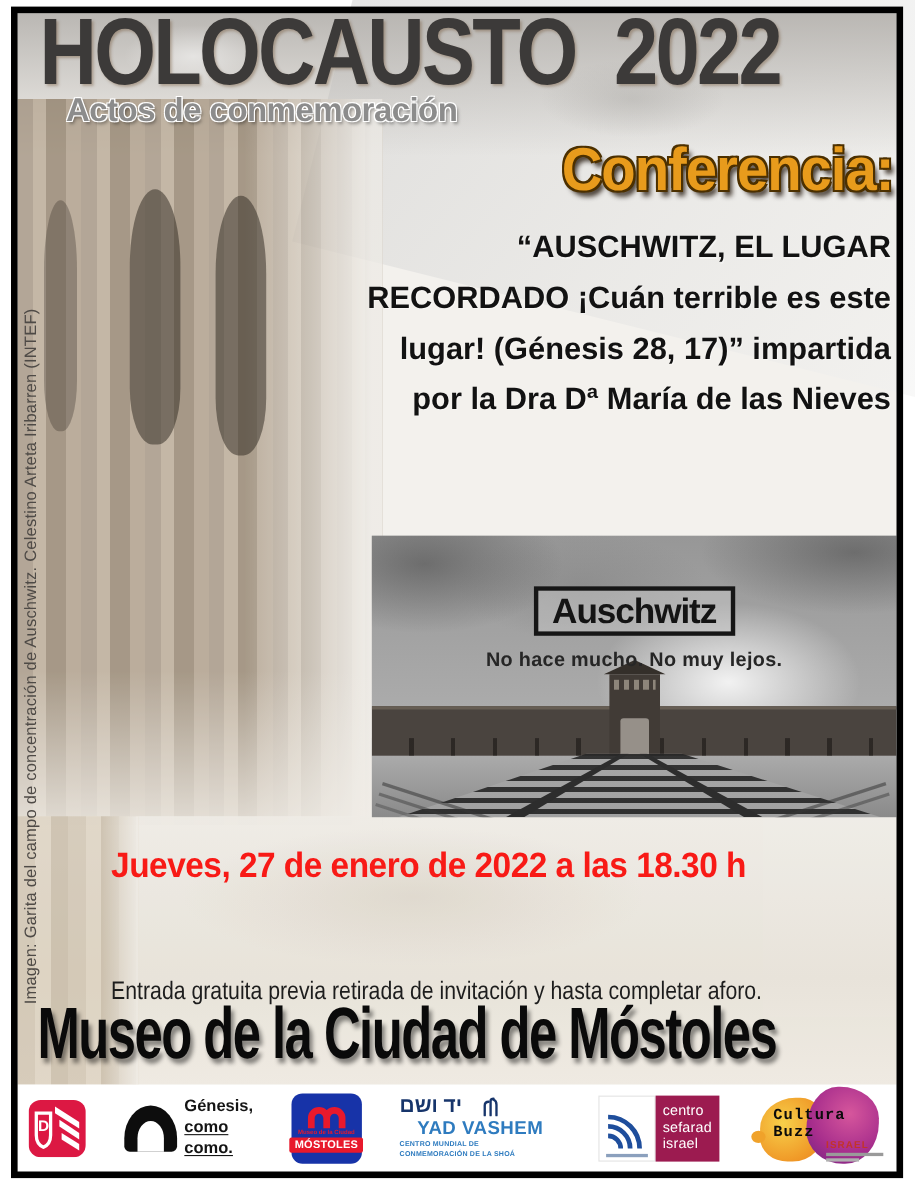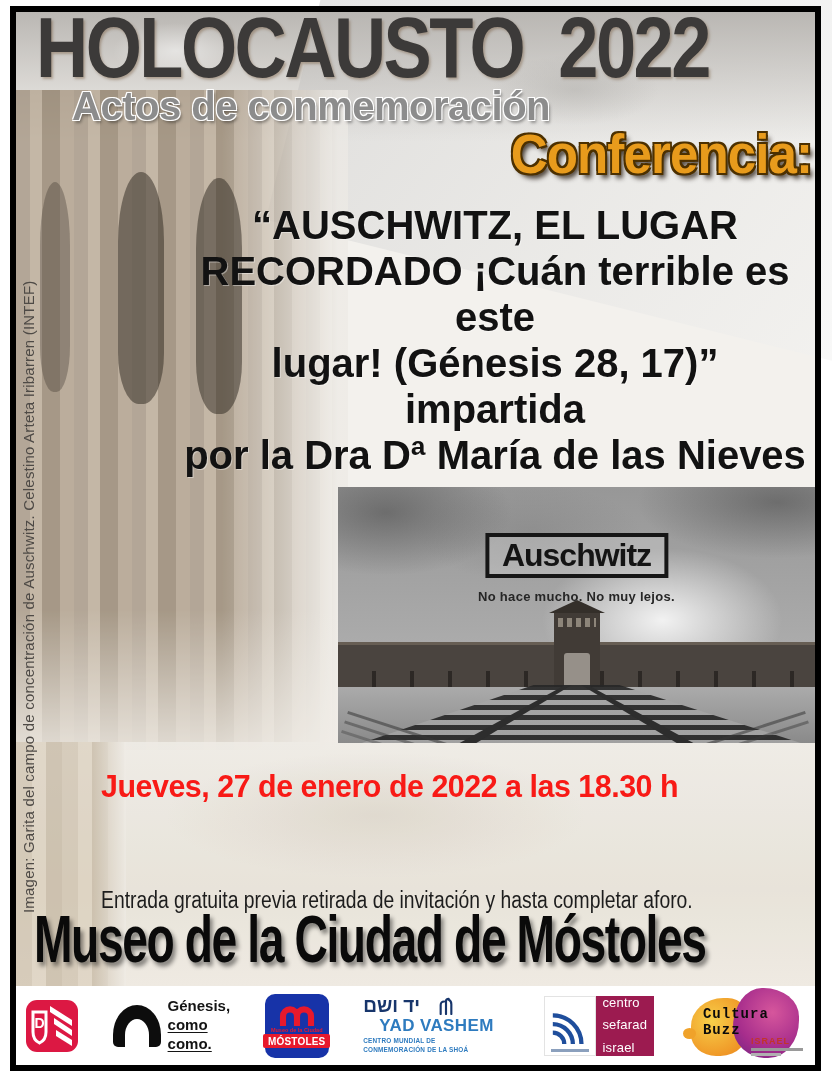--- a/index.html
+++ b/index.html
@@ -34,28 +34,28 @@
       linear-gradient(#efece6,#e7e2d8 60%,#efeae1);}
   .bg-fence{position:absolute;left:16px;top:742px;width:110px;height:244px;z-index:2;opacity:.55;
     background:
       linear-gradient(90deg,rgba(243,241,237,0) 70%,rgba(243,241,237,.9) 100%),
       repeating-linear-gradient(90deg,#c4b49c 0 16px,#d6c8b2 16px 30px,#b7a68c 30px 46px);}
   
   .title{position:absolute;left:36px;top:4px;z-index:10;margin:0;white-space:pre;
     font-size:86px;font-weight:700;letter-spacing:-3px;line-height:1.0;
     color:var(--titlegray);transform:scaleX(.84);transform-origin:0 0;
     text-shadow:2px 2px 3px rgba(95,60,25,.35);}
-  .subtitle{position:absolute;left:72px;top:84px;z-index:10;font-size:40px;font-weight:700;
+  .subtitle{position:absolute;left:60px;top:84px;z-index:10;font-size:30px;font-weight:700;
     color:var(--subgray);letter-spacing:-.5px;
     text-shadow:-1px -1px 0 #fff,1px -1px 0 #fff,-1px 1px 0 #fff,1px 1px 0 #fff,2px 3px 3px rgba(0,0,0,.35);}
   .conferencia{position:absolute;right:20px;top:122px;z-index:10;font-size:55px;font-weight:700;
     letter-spacing:-1px;color:var(--gold);transform:scaleX(.93);transform-origin:100% 0;
     text-shadow:-2px -2px 0 #4c3000,2px -2px 0 #4c3000,-2px 2px 0 #4c3000,2px 2px 0 #4c3000,4px 5px 5px rgba(25,12,0,.8);}
-  .lecture{position:absolute;right:22px;top:202px;width:630px;z-index:10;text-align:center;
-    font-size:40px;font-weight:700;line-height:46px;color:var(--ink);
+  .lecture{position:absolute;right:22px;top:202px;width:630px;z-index:10;text-align:right;
+    font-size:28px;font-weight:700;line-height:46px;color:var(--ink);
     text-shadow:1px 1px 0 rgba(255,255,255,.4);}
   .lecture span{display:block;}
   .date-line{position:absolute;left:101px;top:768px;z-index:10;font-size:32px;font-weight:700;
     letter-spacing:-.5px;color:var(--red);transform:scaleX(.95);transform-origin:0 0;white-space:pre;}
   .info{position:absolute;left:101px;top:813px;z-index:10;font-size:23px;line-height:35px;
     color:#1d1d1d;transform:scaleX(.84);transform-origin:0 0;white-space:pre;}
   .info span{display:block;}
   .venue{position:absolute;left:34px;top:906px;z-index:10;margin:0;font-size:66px;font-weight:700;
     letter-spacing:-2px;line-height:1.0;color:#0a0a0a;transform:scaleX(.70);transform-origin:0 0;
     white-space:pre;text-shadow:4px 4px 5px rgba(0,0,0,.45);}
@@ -90,21 +90,21 @@
   .ph-tower-roof{position:absolute;left:50%;bottom:130px;margin-left:-28px;width:0;height:0;
     border-left:28px solid transparent;border-right:28px solid transparent;border-bottom:13px solid #342f2a;}
   .ph-tower-win{position:absolute;left:50%;bottom:116px;margin-left:-19px;width:38px;height:9px;
     background:repeating-linear-gradient(90deg,#8d857a 0 5px,#413b36 5px 9px);}
   .ph-gate{position:absolute;left:50%;bottom:56px;width:26px;height:34px;margin-left:-13px;
     background:#969089;border-radius:3px 3px 0 0;}
   .ph-sign{position:absolute;left:50%;top:46px;transform:translateX(-50%);z-index:6;
     border:4px solid #161616;background:rgba(205,205,205,.45);padding:0 13px;
     font-size:32px;font-weight:700;letter-spacing:-1px;color:#141414;line-height:1.15;}
   .ph-tagline{position:absolute;left:0;right:0;top:102px;z-index:6;text-align:center;
-    font-size:13px;font-weight:700;color:#262626;letter-spacing:.3px;}
+    font-size:18px;font-weight:700;color:#262626;letter-spacing:.3px;}
   
   .logos{position:absolute;left:16px;top:986px;width:799px;height:79px;z-index:20;background:#fff;
     display:flex;align-items:center;justify-content:space-between;padding:0 12px 0 10px;box-sizing:border-box;gap:4px;}
   .logo{display:flex;align-items:center;gap:7px;flex-shrink:0;}
   
   .ayto-text{display:flex;flex-direction:column;line-height:1;}
   .ayto-top{font-size:10.5px;letter-spacing:2.5px;color:#1c1c1c;margin-left:2px;}
   .ayto-name{font-size:30px;font-weight:700;letter-spacing:-1px;color:#141414;margin:1px 0 2px;}
   .ayto-dept{font-size:7px;color:#3a3a3a;letter-spacing:.3px;line-height:1.35;}
   
@@ -125,21 +125,21 @@
   .yad-row{display:flex;align-items:flex-end;gap:18px;}
   .yad-hebrew{font-size:19px;font-weight:700;color:var(--yaddark);}
   .yad-name{font-size:17px;font-weight:700;color:var(--yadblue);letter-spacing:.4px;margin:2px 16px 3px;}
   .yad-sub{font-size:6.4px;font-weight:700;color:var(--yadblue);line-height:1.4;letter-spacing:.2px;}
   
   .sef{display:flex;align-items:center;}
   .sef-arcs{width:52px;height:60px;background:#fff;border:1px solid #e3e3e3;box-sizing:border-box;
     display:flex;flex-direction:column;align-items:center;justify-content:flex-end;padding-bottom:3px;}
   .sef-hline{width:38px;height:3px;background:#8ba0bd;margin-top:2px;}
   .sef-box{width:58px;height:60px;background:var(--maroon);color:#fff;display:flex;flex-direction:column;
-    justify-content:space-between;padding-left:6px;box-sizing:border-box;font-size:13px;line-height:1.15;letter-spacing:.2px;}
+    justify-content:center;padding-left:6px;box-sizing:border-box;font-size:13px;line-height:1.15;letter-spacing:.2px;}
   
   .cultura{position:relative;width:114px;height:76px;}
   .cb-blob-l{position:absolute;left:2px;top:10px;width:60px;height:58px;
     background:radial-gradient(circle at 35% 40%,#f7d04a,#f09a28 65%,#e87c1a);
     border-radius:58% 42% 55% 45%/52% 48% 60% 40%;}
   .cb-blob-r{position:absolute;left:44px;top:0;width:66px;height:70px;
     background:radial-gradient(circle at 60% 35%,#d6569c,#a62d8c 60%,#6d2482);
     border-radius:45% 55% 48% 52%/58% 42% 55% 45%;}
   .cb-dot{position:absolute;left:-6px;top:40px;width:13px;height:11px;background:#f0a22a;border-radius:50%;}
   .cb-text{position:absolute;left:14px;top:18px;z-index:2;font-family:"Liberation Mono","DejaVu Sans Mono",monospace;

